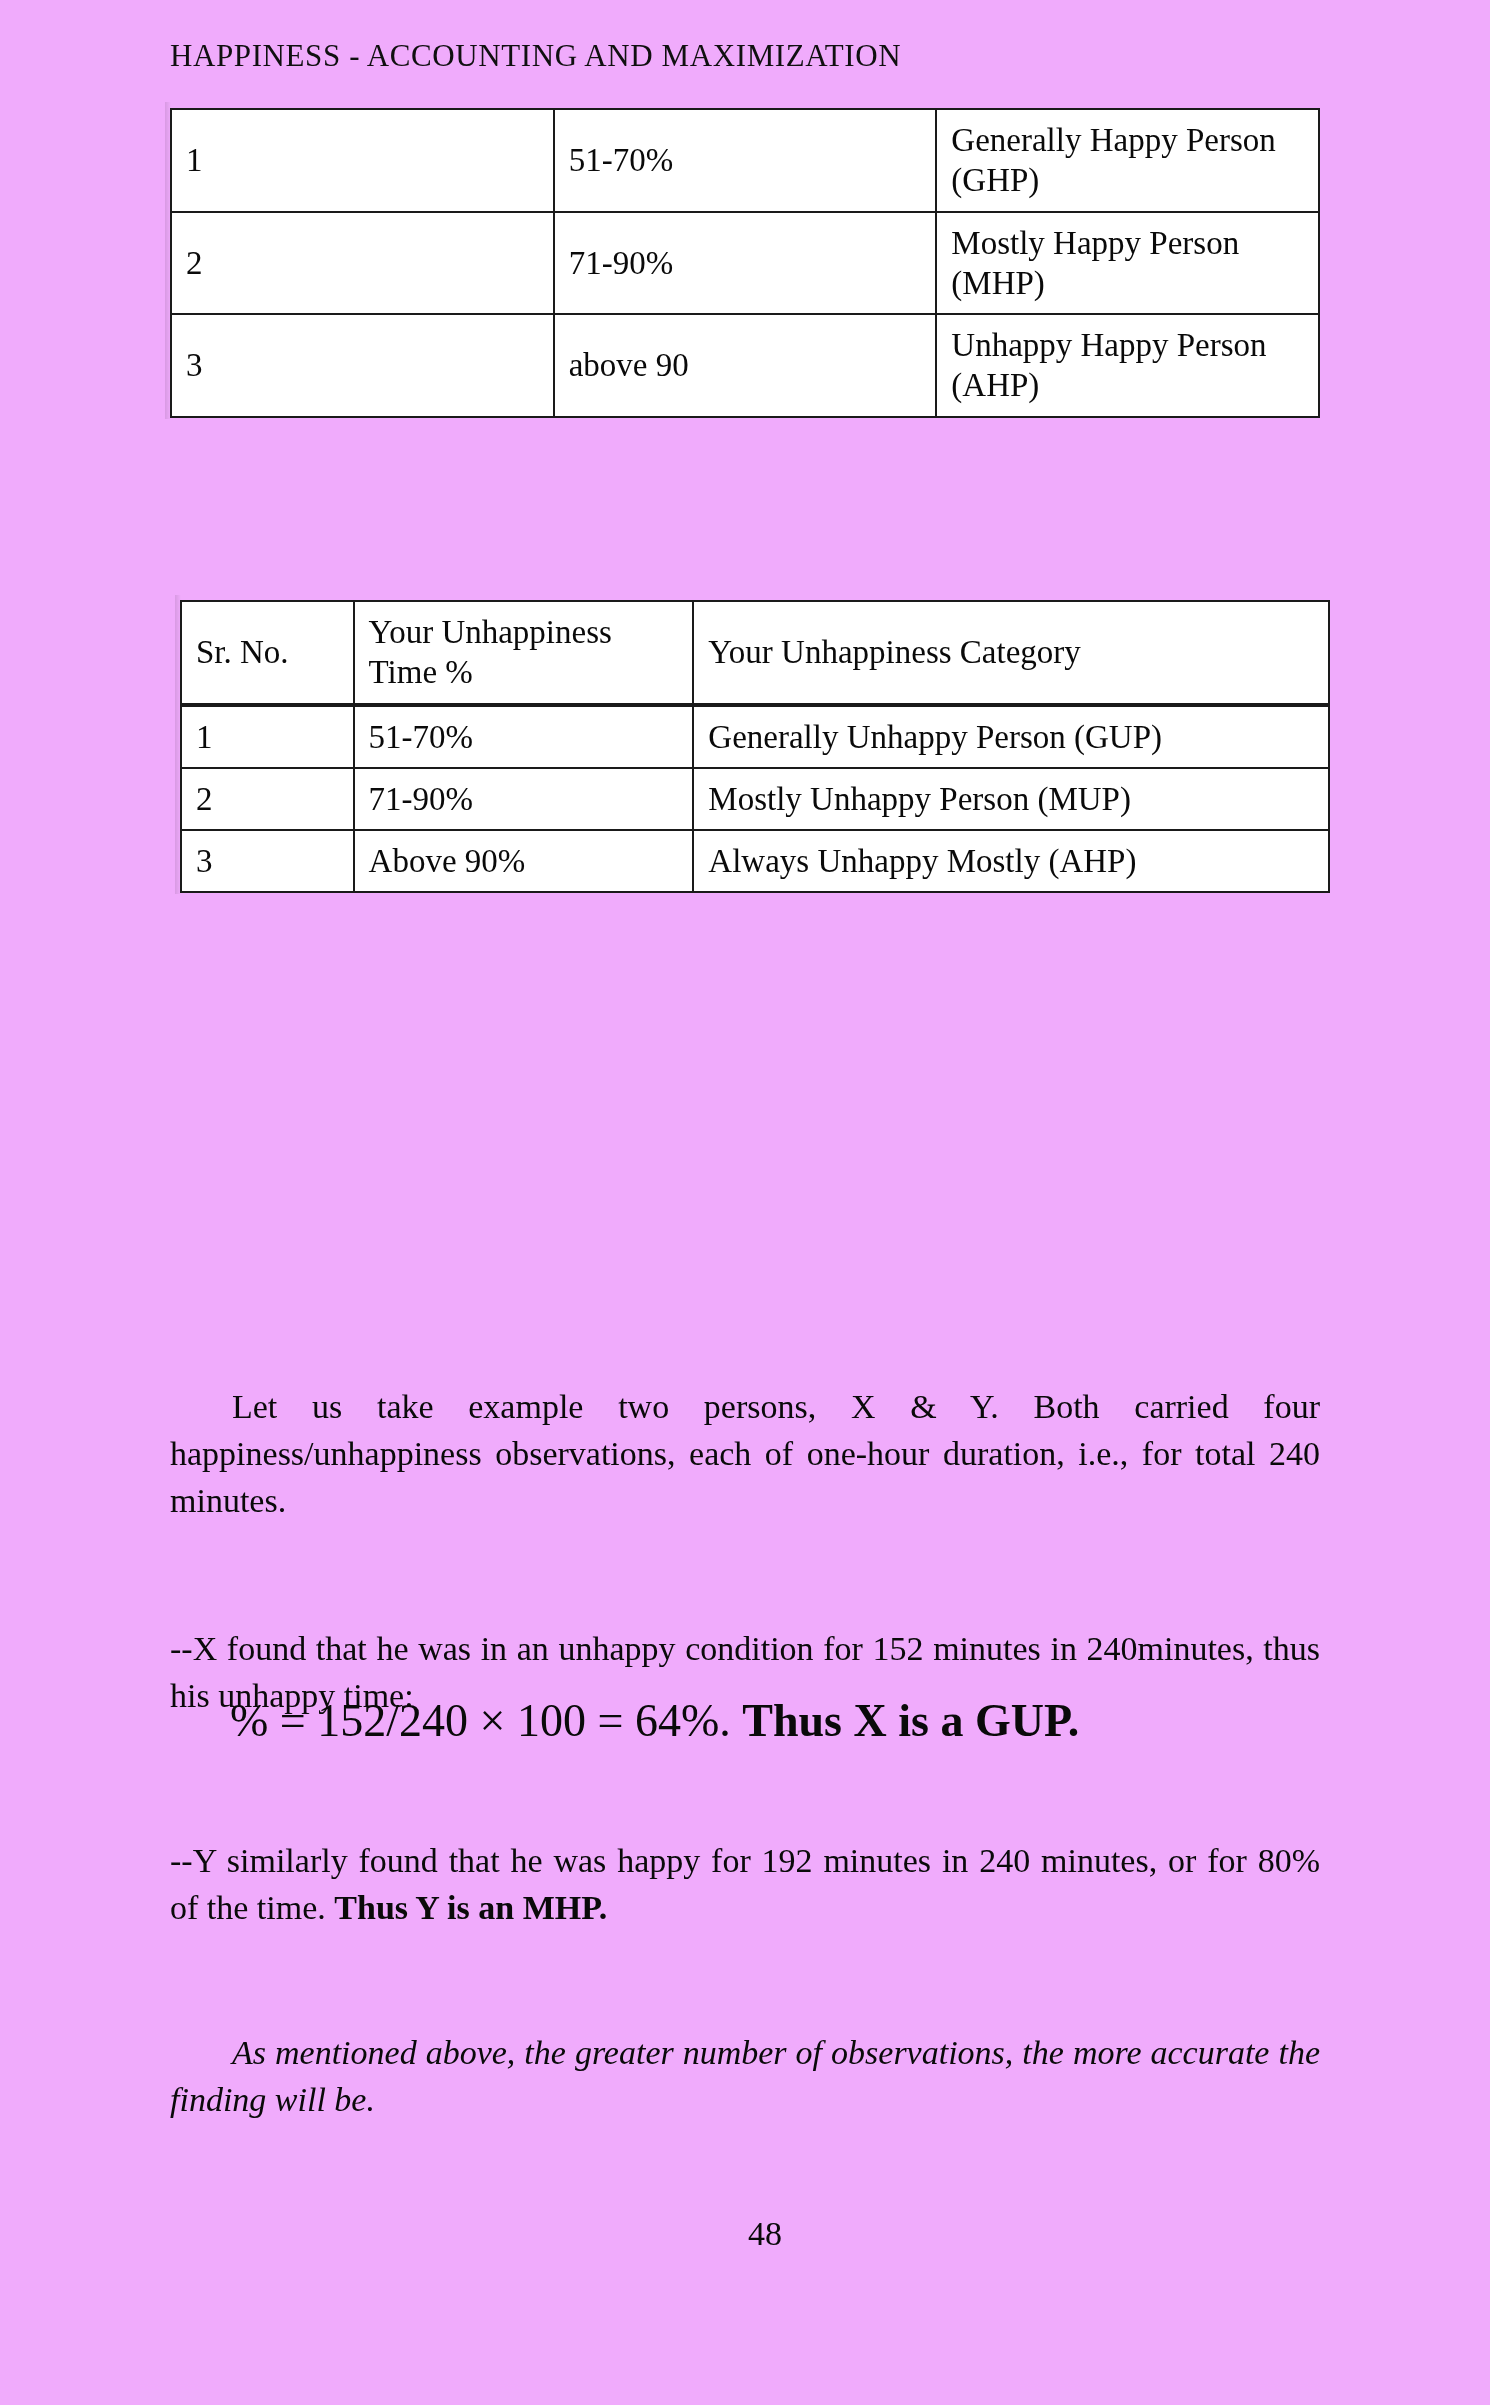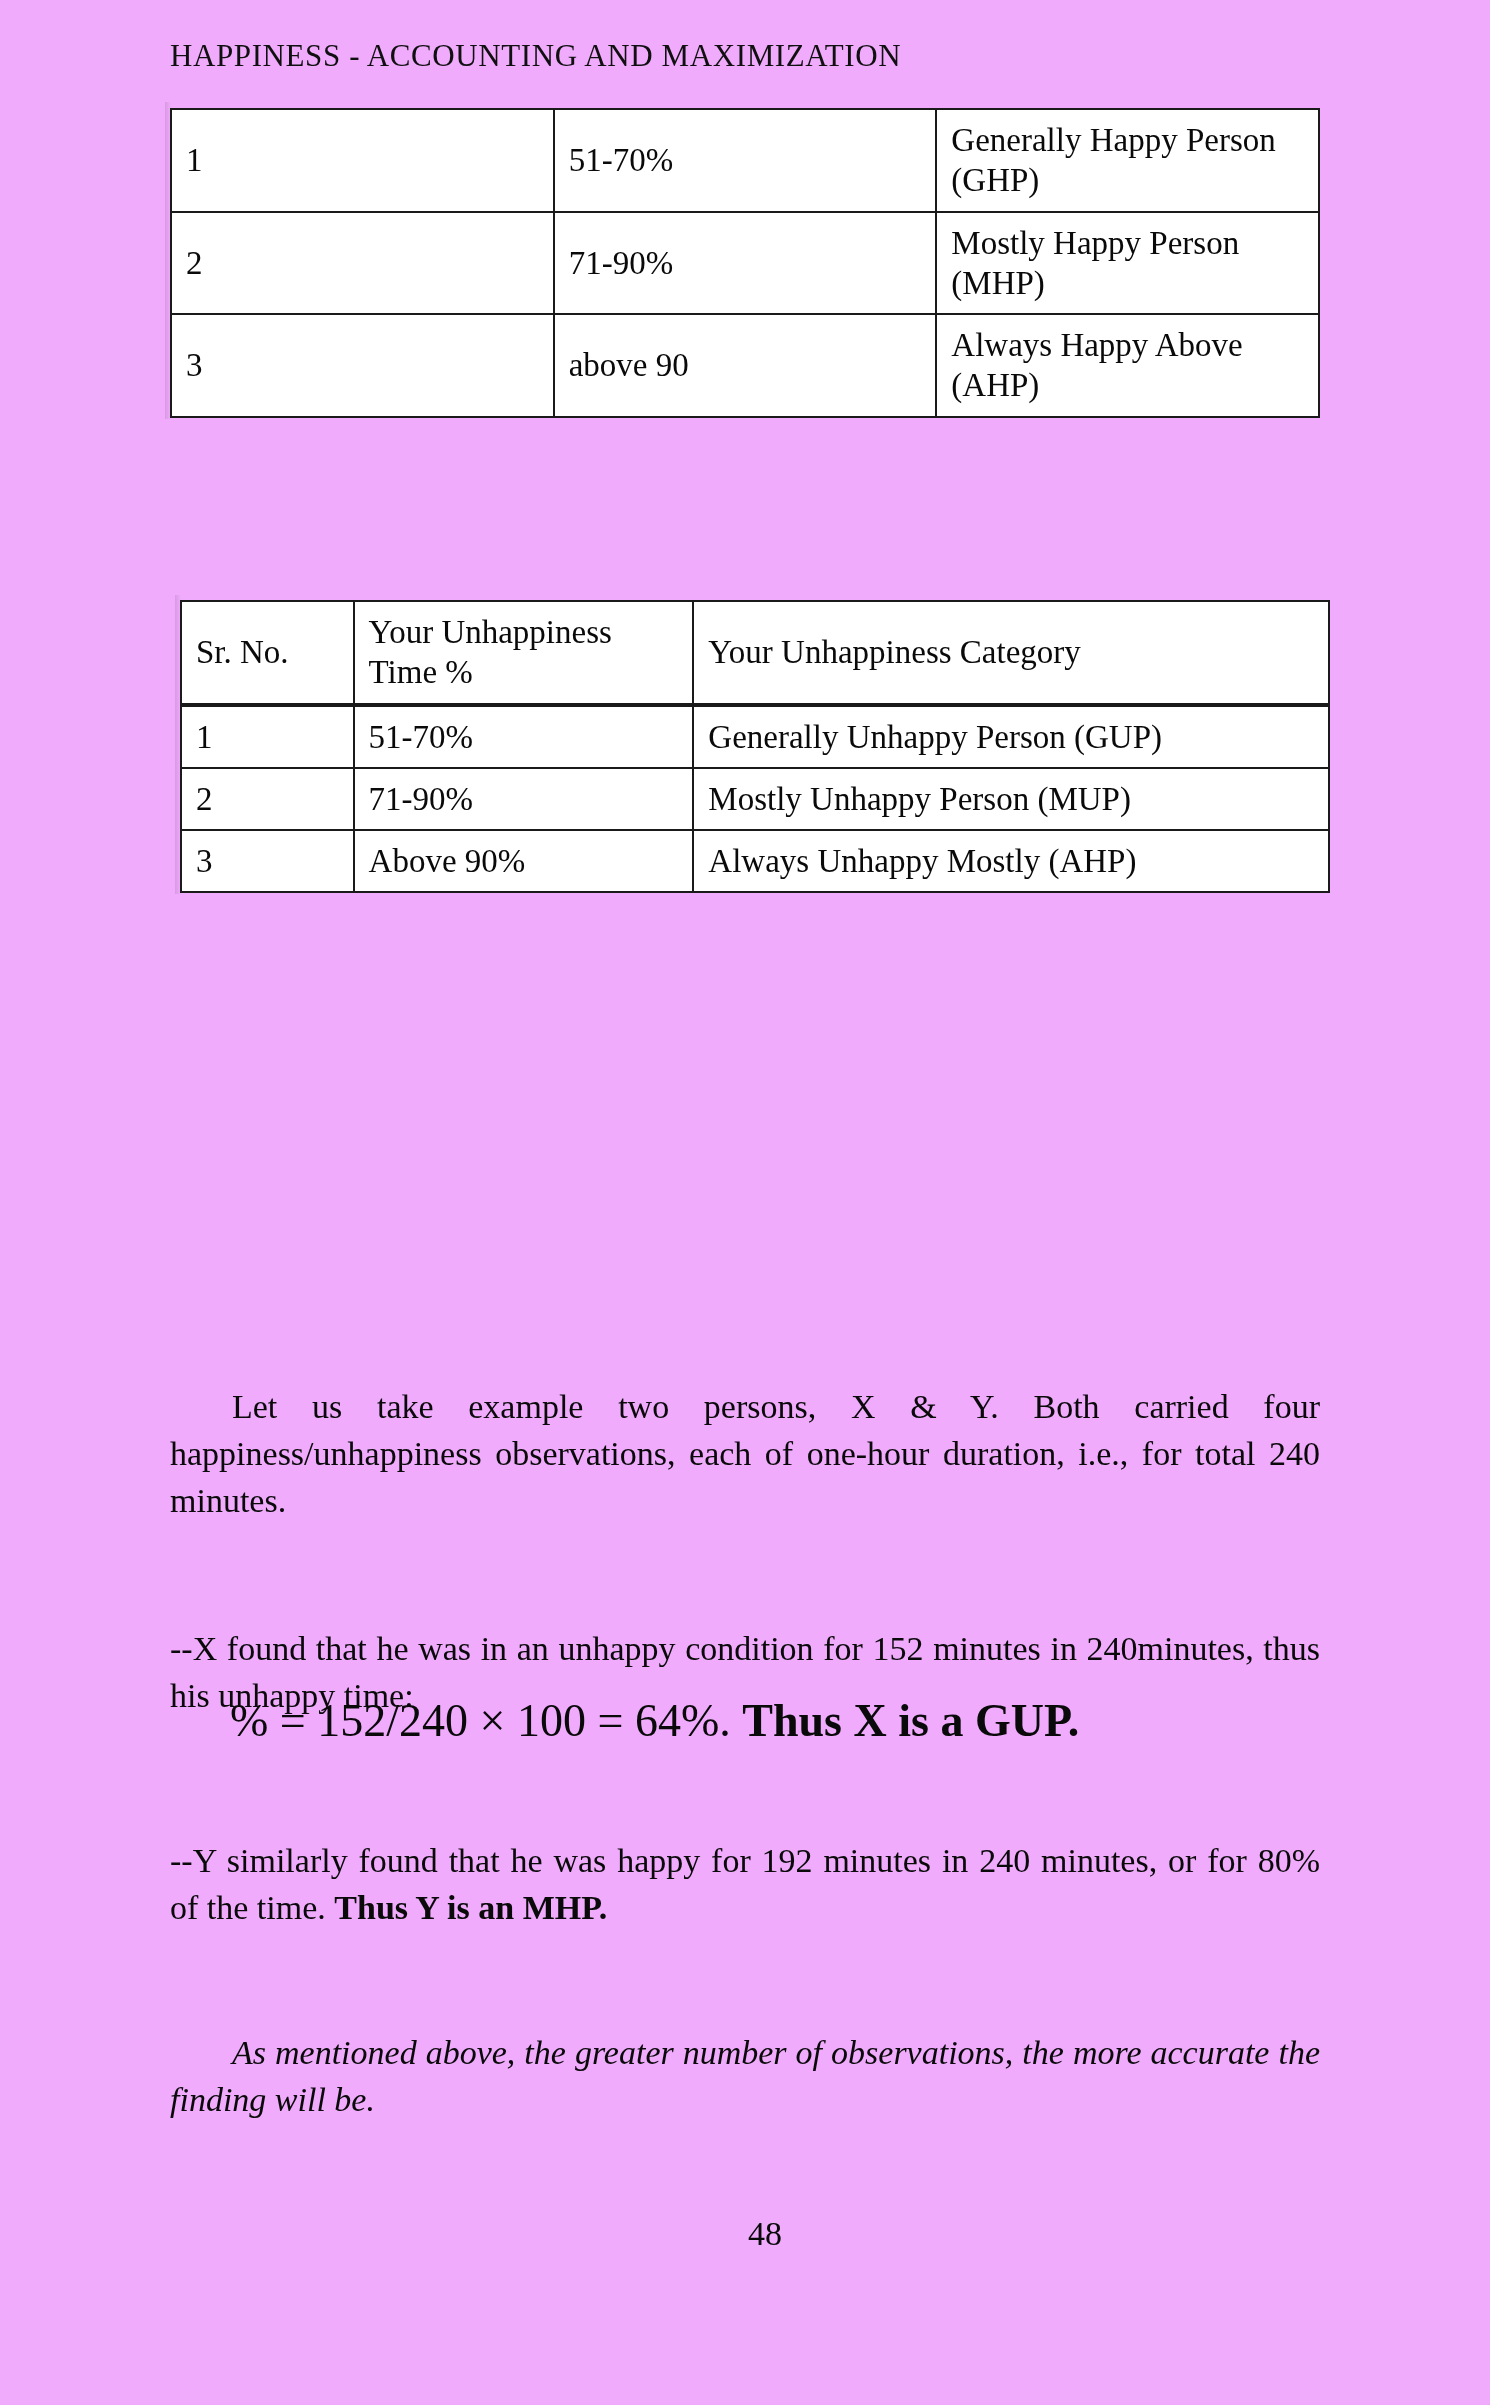--- a/index.html
+++ b/index.html
@@ -140,21 +140,21 @@
         <td class="col-cat">Generally Happy Person (GHP)</td>
       </tr>
       <tr>
         <td class="col-sr">2</td>
         <td class="col-pct">71-90%</td>
         <td class="col-cat">Mostly Happy Person (MHP)</td>
       </tr>
       <tr>
         <td class="col-sr">3</td>
         <td class="col-pct">above 90</td>
-        <td class="col-cat">Always Happy Above (AHP)</td>
+        <td class="col-cat">Unhappy Happy Person (AHP)</td>
       </tr>
     </tbody>
   </table>
 
   <table class="tbl" id="table-two">
     <thead>
       <tr>
         <th class="col-sr h-cell">Sr. No.</th>
         <th class="col-pct h-cell">Your Unhappiness Time %</th>
         <th class="col-cat h-cell">Your Unhappiness Category</th>

